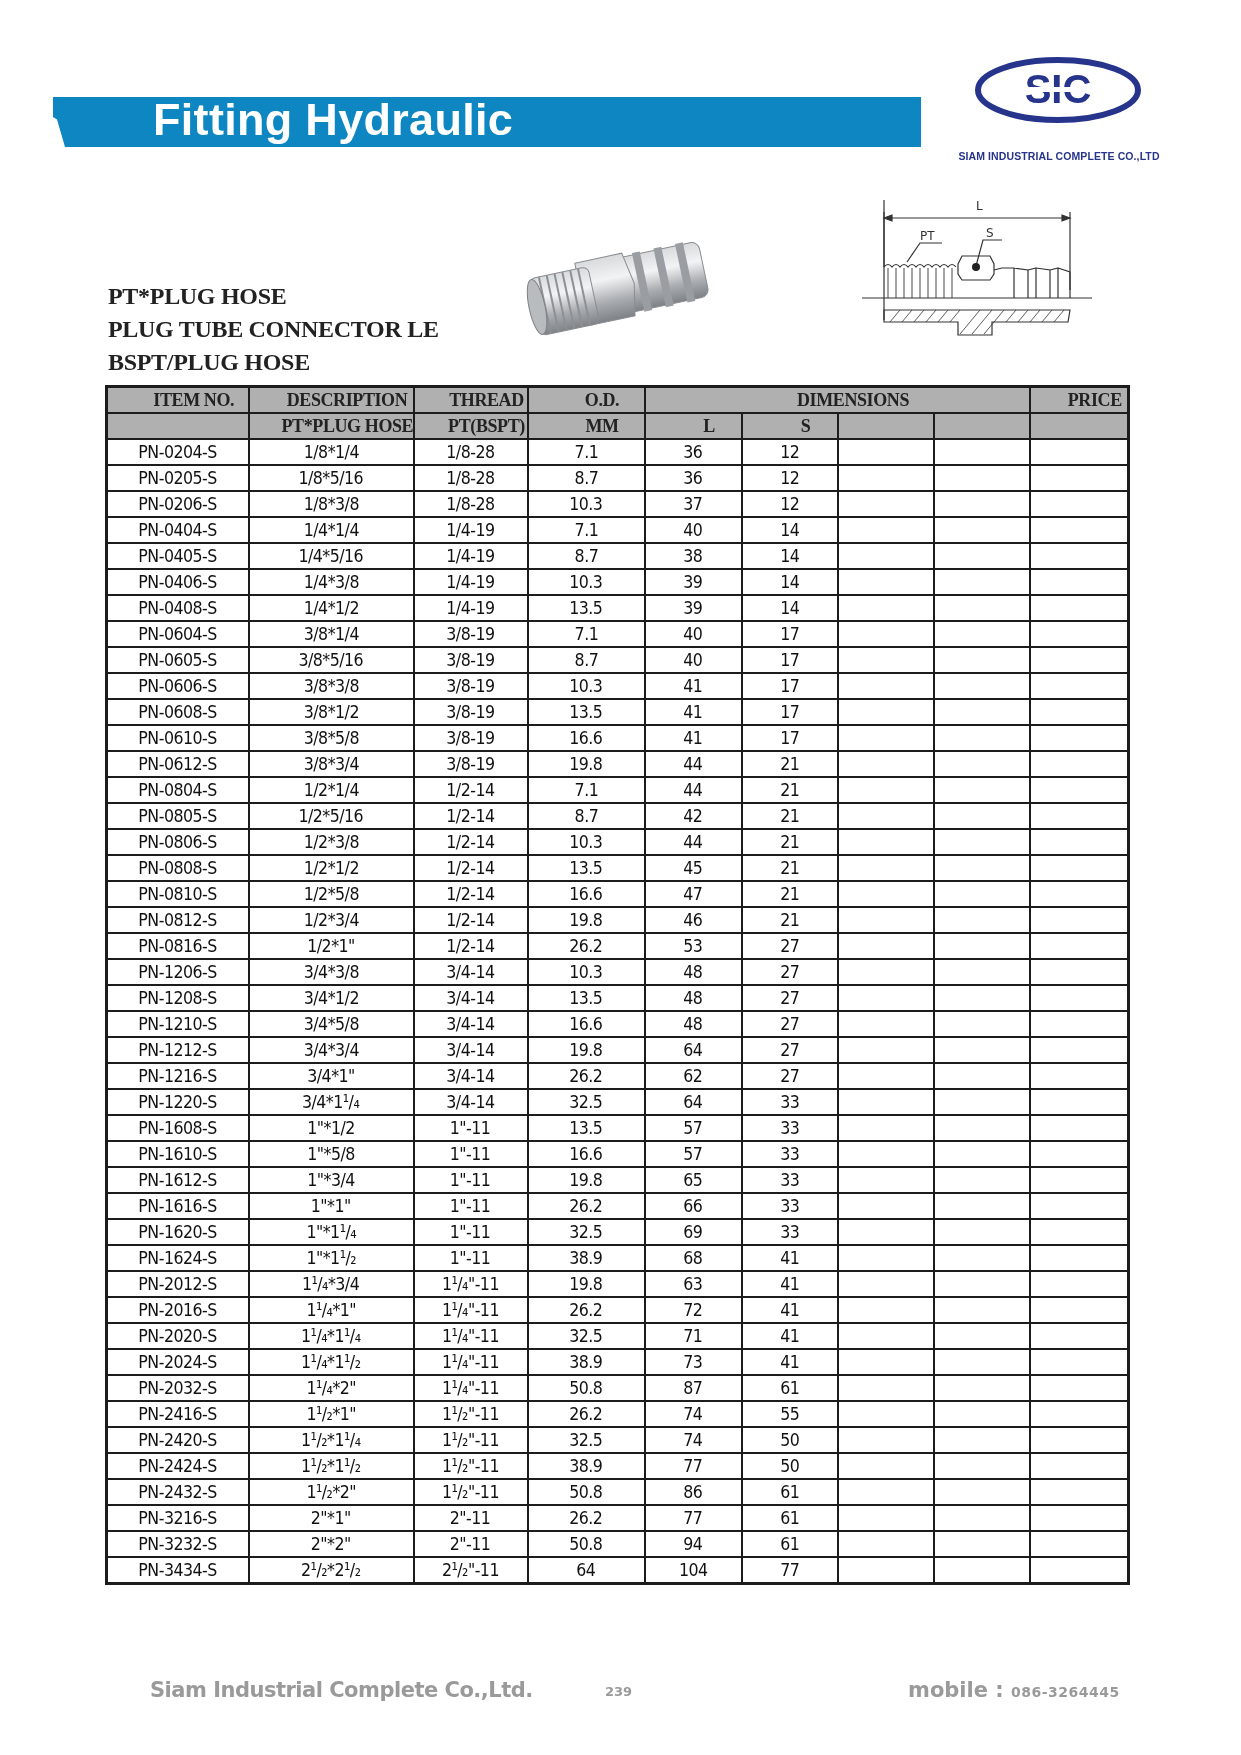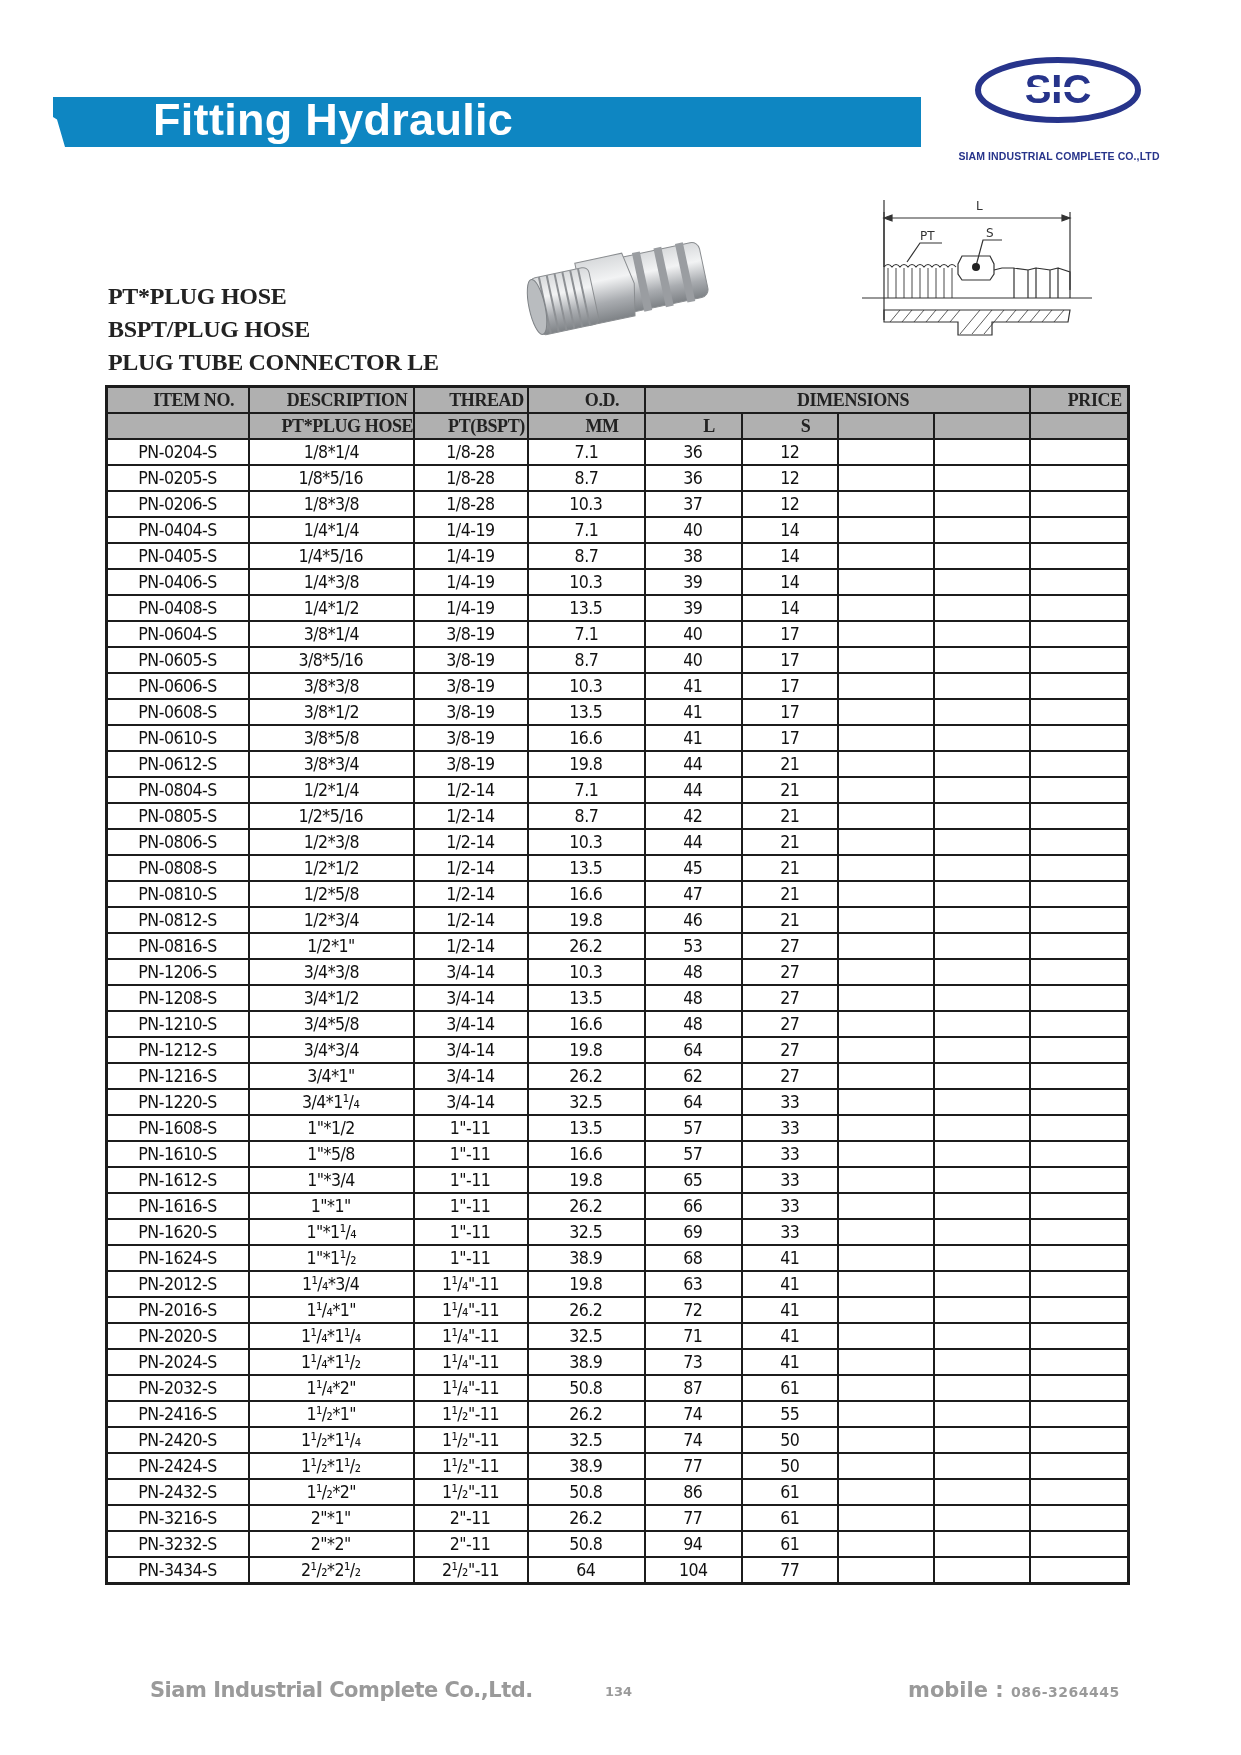--- a/index.html
+++ b/index.html
@@ -73,22 +73,22 @@
 
 <svg class="logo" viewBox="0 0 170 70">
   <ellipse cx="85" cy="35" rx="80" ry="30" fill="none" stroke="#27348b" stroke-width="6"></ellipse>
   <text x="85" y="48" text-anchor="middle" font-family="Liberation Sans, sans-serif" font-weight="bold" font-size="40" fill="#27348b">SIC</text>
   <rect x="22" y="32" width="126" height="5" fill="#ffffff"></rect>
 </svg>
 <div class="logo-sub">SIAM INDUSTRIAL COMPLETE CO.,LTD</div>
 
 <div class="product-titles">
   <div>PT*PLUG HOSE</div>
+  <div>PLUG TUBE CONNECTOR LE</div>
   <div>BSPT/PLUG HOSE</div>
-  <div>PLUG TUBE CONNECTOR LE</div>
 </div>
 
 <svg class="photo" viewBox="0 0 200 110">
   <defs>
     <linearGradient id="metal" x1="0" y1="0" x2="0" y2="1">
       <stop offset="0" stop-color="#d8dadc"></stop>
       <stop offset="0.35" stop-color="#f2f3f4"></stop>
       <stop offset="0.7" stop-color="#a9acb0"></stop>
       <stop offset="1" stop-color="#7e8286"></stop>
     </linearGradient>
@@ -676,17 +676,17 @@
         <td><span class="c">104</span></td>
         <td><span class="c">77</span></td>
         <td></td>
         <td></td>
         <td></td>
       </tr>
     </tbody>
 </table>
 
 <div class="footer-company">Siam Industrial Complete Co.,Ltd.</div>
-<div class="footer-page">134</div>
+<div class="footer-page">239</div>
 <div class="footer-mobile">
   <span>mobile :</span>
   <span class="num">086-3264445</span>
 </div>
 
 </body></html>

